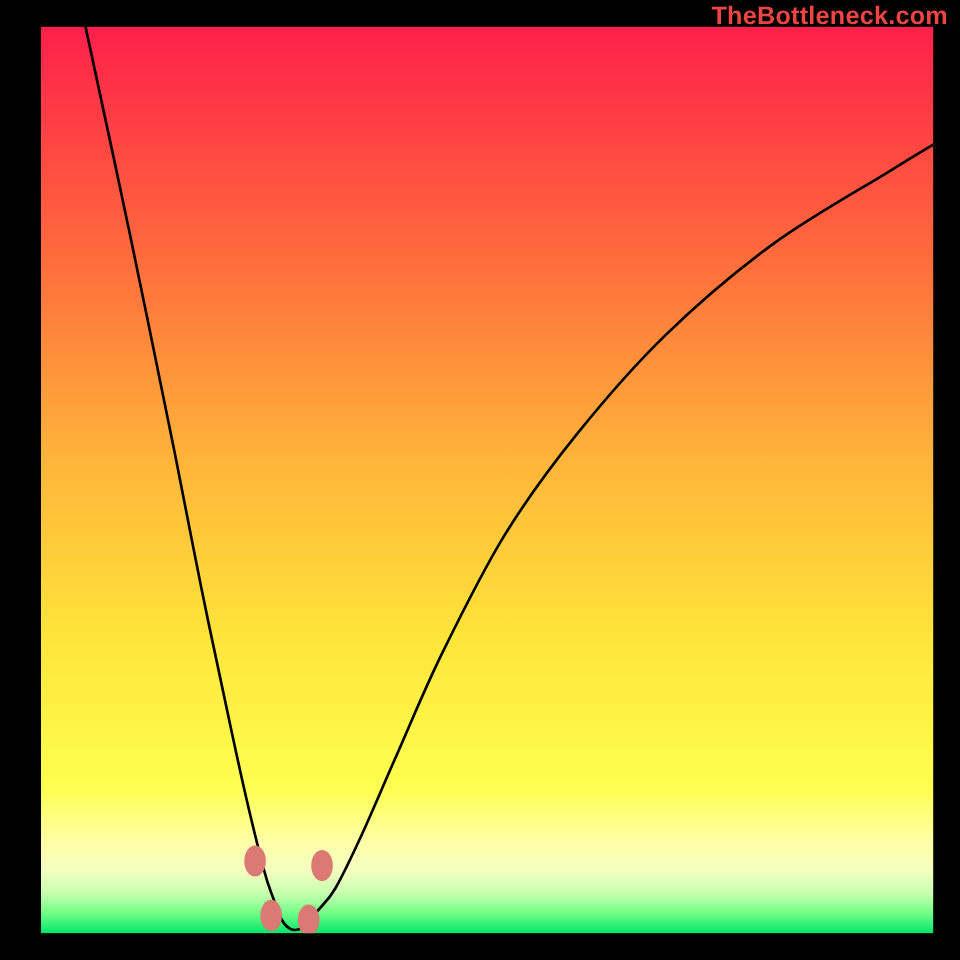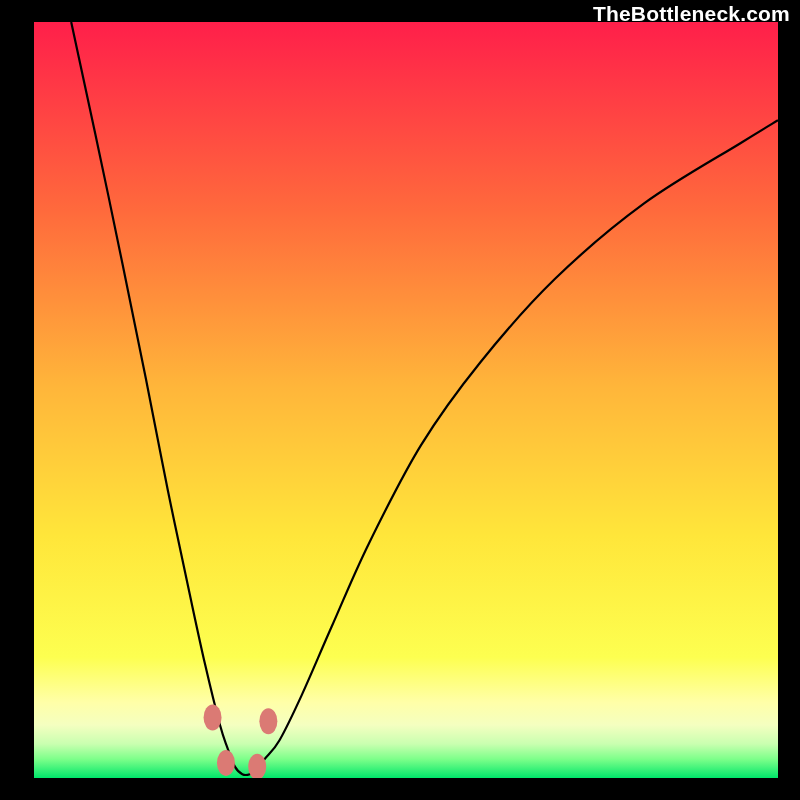--- a/index.html
+++ b/index.html
@@ -29,21 +29,21 @@
     display: block;
     width: 100%;
     height: 100%;
   }
   .watermark {
     position: absolute;
     top: 2px;
     right: 10px;
     font-size: 21px;
     font-weight: 600;
-    color: #ffffff;
+    color: #ef4444;
     letter-spacing: 0.2px;
     user-select: none;
   }
   .marker {
     fill: #db7a74;
     stroke: none;
   }
   .curve {
     fill: none;
     stroke: #000;

